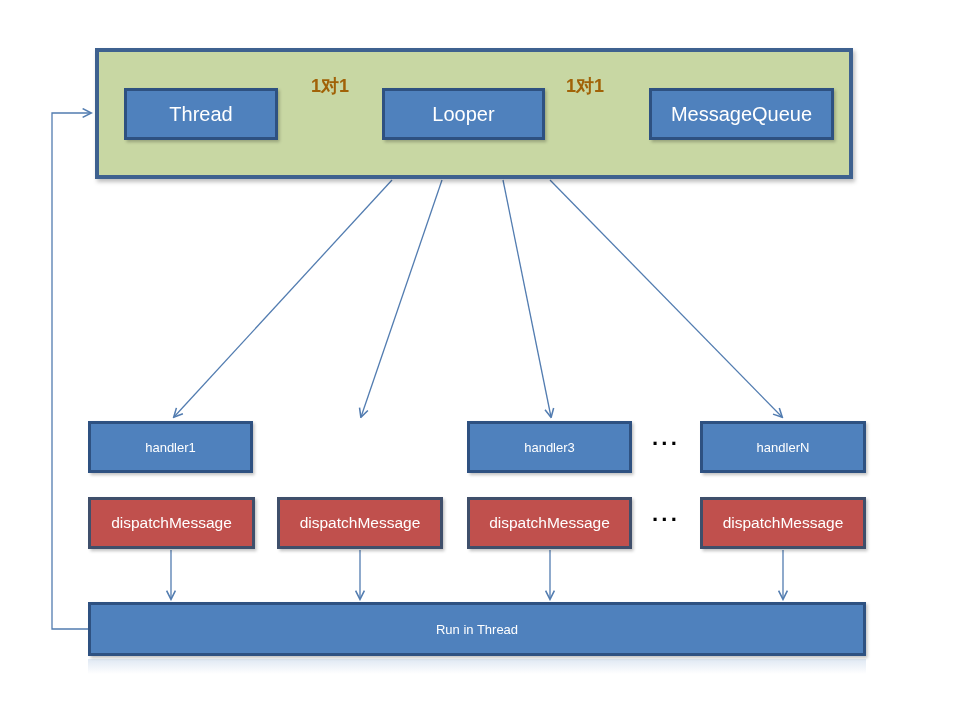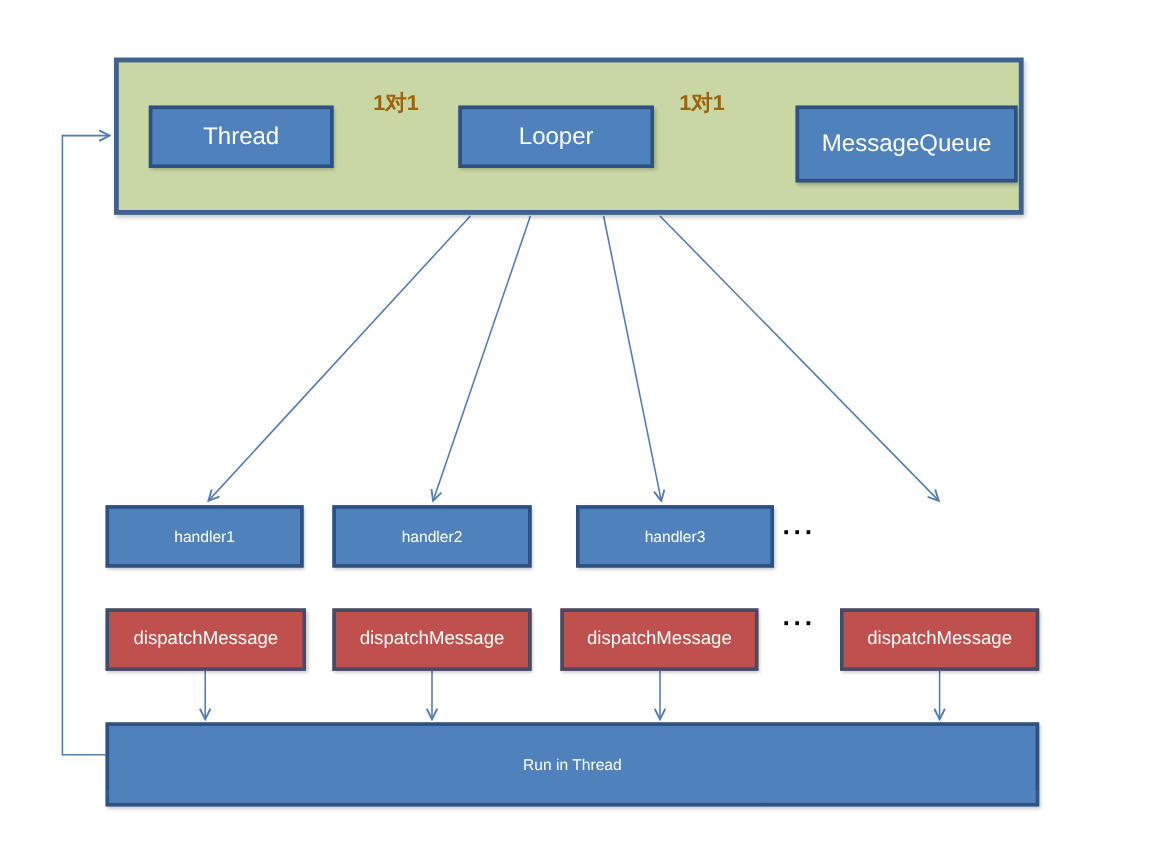--- a/index.html
+++ b/index.html
@@ -6,21 +6,21 @@
   #stage{
     position:relative;width:960px;height:720px;background:#ffffff;overflow:hidden;
     font-family:"Liberation Sans","DejaVu Sans",sans-serif;
   }
   .box{
     position:absolute;display:flex;align-items:center;justify-content:center;
     color:#ffffff;text-align:center;box-sizing:border-box;
     box-shadow:1.5px 2px 3px rgba(0,0,0,0.25);
   }
   .box-blue{background:#4f81bd;border:3px solid #2e5181;}
-  .box-red{background:#c0504d;border:3px solid #3f4f6b;margin-top:10px;}
+  .box-red{background:#c0504d;border:3px solid #3f4f6b;}
   .group-green{
     position:absolute;background:#c8d7a3;border:4px solid #3e618f;box-sizing:border-box;
     box-shadow:2px 3px 4px rgba(0,0,0,0.25);
   }
   .lbl-lg{font-size:20px;}
   .lbl-md{font-size:13px;}
   .lbl-sm{font-size:15.5px;}
   .rel-label{
     position:absolute;color:#a16207;font-size:18px;font-weight:600;
     width:90px;text-align:center;
@@ -66,50 +66,50 @@
   <div class="group-green" style="left:95px;top:48px;width:758px;height:131px;"></div>
 
   <div class="box box-blue lbl-lg" style="left:124px;top:88px;width:154px;height:52px;">
     <span>Thread</span>
   </div>
 
   <div class="box box-blue lbl-lg" style="left:382px;top:88px;width:163px;height:52px;">
     <span>Looper</span>
   </div>
 
-  <div class="box box-blue lbl-lg" style="left:663px;top:88px;width:185px;height:64px;">
+  <div class="box box-blue lbl-lg" style="left:649px;top:88px;width:185px;height:52px;">
     <span>MessageQueue</span>
   </div>
 
   <div class="rel-label" style="left:285px;top:74px;">1对1</div>
   <div class="rel-label" style="left:540px;top:74px;">1对1</div>
 
   <div class="box box-blue lbl-md" style="left:88px;top:421px;width:165px;height:52px;">
     <span>handler1</span>
   </div>
-  <div class="box box-blue lbl-md" style="left:277px;top:421px;width:166px;height:52px;">
-    <span>handler2</span>
-  </div>
-  <div class="box box-blue lbl-md" style="left:467px;top:421px;width:165px;height:52px;margin-left:13px;">
+  <div class="box box-blue lbl-md" style="left:467px;top:421px;width:165px;height:52px;">
     <span>handler3</span>
   </div>
   <div class="ellipsis" style="left:638px;top:433px;">···</div>
+  <div class="box box-blue lbl-md" style="left:700px;top:421px;width:166px;height:52px;">
+    <span>handlerN</span>
+  </div>
 
   <div class="box box-red lbl-sm" style="left:88px;top:497px;width:167px;height:52px;">
     <span>dispatchMessage</span>
   </div>
   <div class="box box-red lbl-sm" style="left:277px;top:497px;width:166px;height:52px;">
     <span>dispatchMessage</span>
   </div>
   <div class="box box-red lbl-sm" style="left:467px;top:497px;width:165px;height:52px;">
     <span>dispatchMessage</span>
   </div>
   <div class="ellipsis" style="left:638px;top:509px;">···</div>
   <div class="box box-red lbl-sm" style="left:700px;top:497px;width:166px;height:52px;">
     <span>dispatchMessage</span>
   </div>
 
-  <div class="box box-blue lbl-md" style="left:88px;top:602px;width:778px;height:70px;">
+  <div class="box box-blue lbl-md" style="left:88px;top:602px;width:778px;height:54px;">
     <span>Run in Thread</span>
   </div>
   <div class="reflection"></div>
 
 </div>
 
 </body></html>

